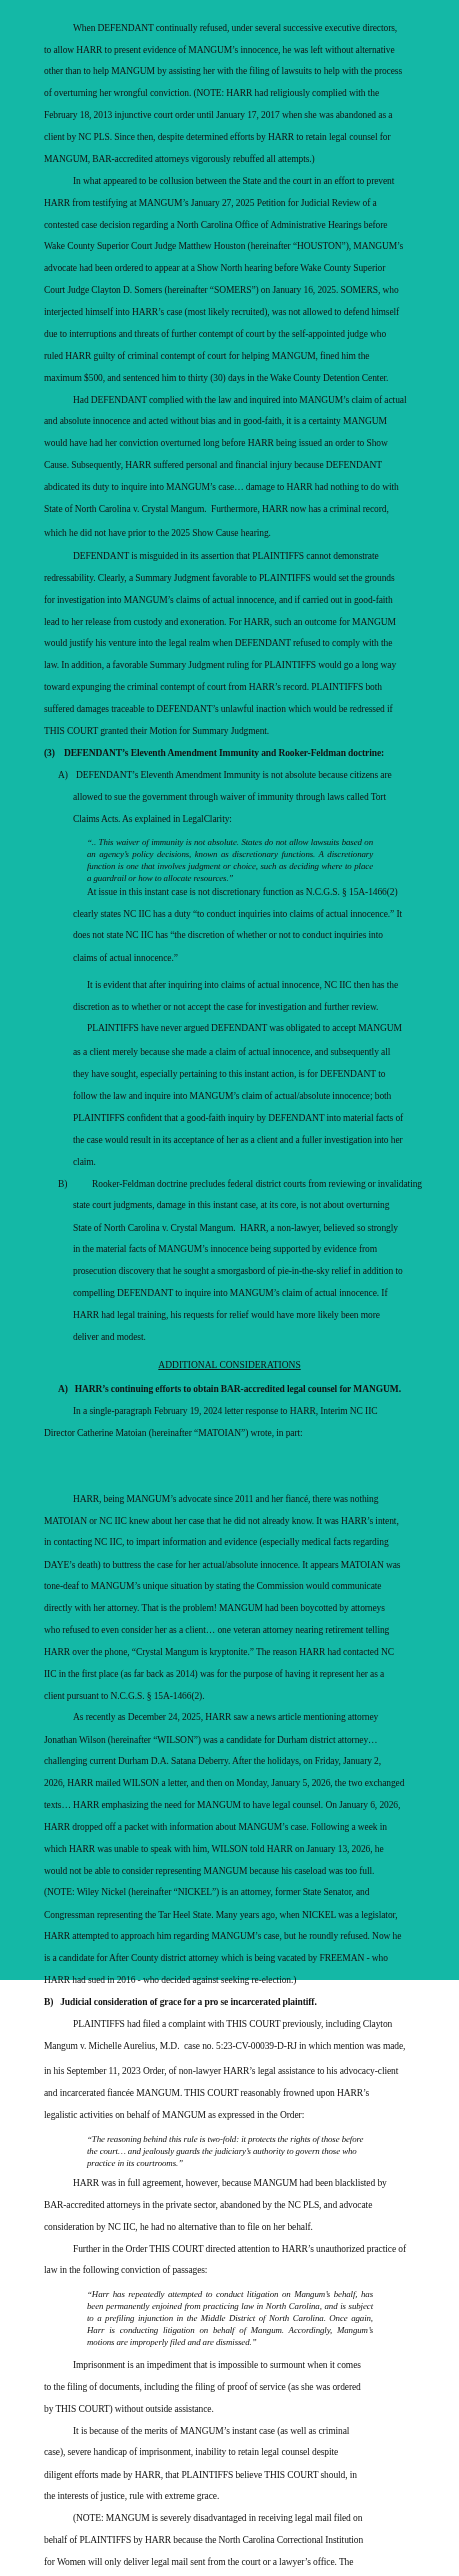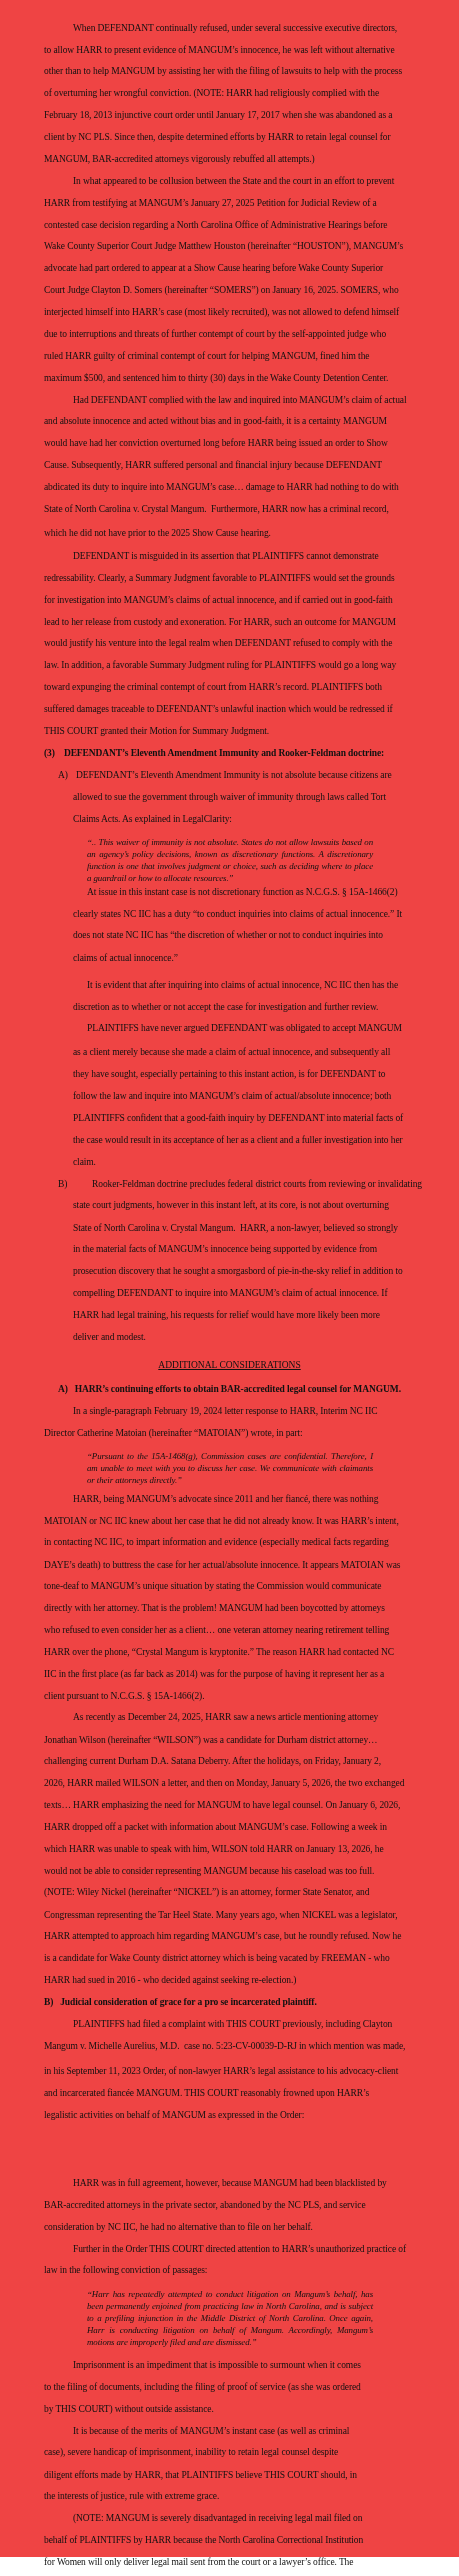--- a/index.html
+++ b/index.html
@@ -6,22 +6,22 @@
   body {
     width: 459px;
     height: 2576px;
     overflow: hidden;
     font-family: "Liberation Serif", "DejaVu Serif", serif;
     color: #111111;
   }
   .page {
     position: relative;
     width: 459px;
-    height: 2557px;
-    background: #ef4444;
+    height: 1980px;
+    background: #14b8a6;
   }
   .line {
     position: absolute;
     left: 44px;
     font-size: 9.5px;
     line-height: 12px;
     white-space: nowrap;
     letter-spacing: -0.1px;
   }
   .ind1 { left: 73px; }
@@ -58,21 +58,21 @@
   <div class="line" style="top:65px">other than to help MANGUM by assisting her with the filing of lawsuits to help with the process</div>
   <div class="line" style="top:87px">of overturning her wrongful conviction.  (NOTE:  HARR had religiously complied with the</div>
   <div class="line" style="top:109px">February 18, 2013 injunctive court order until January 17, 2017 when she was abandoned as a</div>
   <div class="line" style="top:131px">client by NC PLS.  Since then, despite determined efforts by HARR to retain legal counsel for</div>
   <div class="line" style="top:153px">MANGUM, BAR-accredited attorneys vigorously rebuffed all attempts.)</div>
 
   <div class="line ind1" style="top:175px">In what appeared to be collusion between the State and the court in an effort to prevent</div>
   <div class="line" style="top:197px">HARR from testifying at MANGUM’s January 27, 2025 Petition for Judicial Review of a</div>
   <div class="line" style="top:219px">contested case decision regarding a North Carolina Office of Administrative Hearings before</div>
   <div class="line" style="top:240px">Wake County Superior Court Judge Matthew Houston (hereinafter “HOUSTON”), MANGUM’s</div>
-  <div class="line" style="top:262px">advocate had part ordered to appear at a Show Cause hearing before Wake County Superior</div>
+  <div class="line" style="top:262px">advocate had been ordered to appear at a Show North hearing before Wake County Superior</div>
   <div class="line" style="top:284px">Court Judge Clayton D. Somers (hereinafter “SOMERS”) on January 16, 2025.  SOMERS, who</div>
   <div class="line" style="top:306px">interjected himself into HARR’s case (most likely recruited), was not allowed to defend himself</div>
   <div class="line" style="top:328px">due to interruptions and threats of further contempt of court by the self-appointed judge who</div>
   <div class="line" style="top:350px">ruled HARR guilty of criminal contempt of court for helping MANGUM, fined him the</div>
   <div class="line" style="top:372px">maximum $500, and sentenced him to thirty (30) days in the Wake County Detention Center.</div>
 
   <div class="line ind1" style="top:394px">Had DEFENDANT complied with the law and inquired into MANGUM’s claim of actual</div>
   <div class="line" style="top:415px">and absolute innocence and acted without bias and in good-faith, it is a certainty MANGUM</div>
   <div class="line" style="top:437px">would have had her conviction overturned long before HARR being issued an order to Show</div>
   <div class="line" style="top:459px">Cause.  Subsequently, HARR suffered personal and financial injury because DEFENDANT</div>
@@ -110,36 +110,35 @@
   <div class="line ind2" style="top:1022px">PLAINTIFFS have never argued DEFENDANT was obligated to accept MANGUM</div>
   <div class="line sub" style="top:1046px">as a client merely because she made a claim of actual innocence, and subsequently all</div>
   <div class="line sub" style="top:1068px">they have sought, especially pertaining to this instant action, is for DEFENDANT to</div>
   <div class="line sub" style="top:1090px">follow the law and inquire into MANGUM’s claim of actual/absolute innocence; both</div>
   <div class="line sub" style="top:1112px">PLAINTIFFS confident that a good-faith inquiry by DEFENDANT into material facts of</div>
   <div class="line sub" style="top:1134px">the case would result in its acceptance of her as a client and a fuller investigation into her</div>
   <div class="line sub" style="top:1156px">claim.</div>
 
   <div class="line subtag" style="top:1178px">B)</div>
   <div class="line" style="top:1178px; left:92px">Rooker-Feldman doctrine precludes federal district courts from reviewing or invalidating</div>
-  <div class="line sub" style="top:1199px">state court judgments, however in this instant left, at its core, is not about overturning</div>
+  <div class="line sub" style="top:1199px">state court judgments, damage in this instant case, at its core, is not about overturning</div>
   <div class="line sub" style="top:1222px"><span class="it">State of North Carolina v. Crystal Mangum.</span><span style="white-space:pre">  HARR, a non-lawyer, believed so strongly</span></div>
   <div class="line sub" style="top:1243px">in the material facts of MANGUM’s innocence being supported by evidence from</div>
   <div class="line sub" style="top:1265px">prosecution discovery that he sought a smorgasbord of pie-in-the-sky relief in addition to</div>
   <div class="line sub" style="top:1287px">compelling DEFENDANT to inquire into MANGUM’s claim of actual innocence.  If</div>
   <div class="line sub" style="top:1309px">HARR had legal training, his requests for relief would have more likely been more</div>
   <div class="line sub" style="top:1331px">deliver and modest.</div>
 
   <div class="center-heading" style="top:1360px">ADDITIONAL CONSIDERATIONS</div>
 
   <div class="line b subtag" style="top:1383px; white-space:pre">A)   HARR’s continuing efforts to obtain BAR-accredited legal counsel for MANGUM.</div>
 
   <div class="line ind1" style="top:1405px">In a single-paragraph February 19, 2024 letter response to HARR, Interim NC IIC</div>
   <div class="line" style="top:1427px">Director Catherine Matoian (hereinafter “MATOIAN”) wrote, in part:</div>
 
-  <div class="quote justify" style="top:1450px">“Pursuant to the 15A-1468(g), Commission cases are confidential. Therefore, I am unable to meet with you to discuss her case.  We communicate with claimants or their attorneys directly.”</div>
 
   <div class="line ind1" style="top:1493px">HARR, being MANGUM’s advocate since 2011 and her fiancé, there was nothing</div>
   <div class="line" style="top:1515px">MATOIAN or NC IIC knew about her case that he did not already know.  It was HARR’s intent,</div>
   <div class="line" style="top:1536px">in contacting NC IIC, to impart information and evidence (especially medical facts regarding</div>
   <div class="line" style="top:1559px">DAYE’s death) to buttress the case for her actual/absolute innocence.  It appears MATOIAN was</div>
   <div class="line" style="top:1580px">tone-deaf to MANGUM’s unique situation by stating the Commission would communicate</div>
   <div class="line" style="top:1602px">directly with her attorney.  That is the problem!  MANGUM had been boycotted by attorneys</div>
   <div class="line" style="top:1624px">who refused to even consider her as a client… one veteran attorney nearing retirement telling</div>
   <div class="line" style="top:1646px">HARR over the phone, “Crystal Mangum is kryptonite.”  The reason HARR had contacted NC</div>
   <div class="line" style="top:1668px">IIC in the first place (as far back as 2014) was for the purpose of having it represent her as a</div>
@@ -149,34 +148,35 @@
   <div class="line" style="top:1734px">Jonathan Wilson (hereinafter “WILSON”) was a candidate for Durham district attorney…</div>
   <div class="line" style="top:1755px">challenging current Durham D.A. Satana Deberry.  After the holidays, on Friday, January 2,</div>
   <div class="line" style="top:1777px">2026, HARR mailed WILSON a letter, and then on Monday, January 5, 2026, the two exchanged</div>
   <div class="line" style="top:1799px">texts… HARR emphasizing the need for MANGUM to have legal counsel.  On January 6, 2026,</div>
   <div class="line" style="top:1821px">HARR dropped off a packet with information about MANGUM’s case.  Following a week in</div>
   <div class="line" style="top:1843px">which HARR was unable to speak with him, WILSON told HARR on January 13, 2026,  he</div>
   <div class="line" style="top:1865px">would not be able to consider representing MANGUM because his caseload was too full.</div>
   <div class="line" style="top:1886px">(NOTE:  Wiley Nickel (hereinafter “NICKEL”) is an attorney, former State Senator, and</div>
   <div class="line" style="top:1909px">Congressman representing the Tar Heel State.  Many years ago, when NICKEL was a legislator,</div>
   <div class="line" style="top:1930px">HARR attempted to approach him regarding MANGUM’s case, but he roundly refused.  Now he</div>
-  <div class="line" style="top:1952px">is a candidate for Wake County district attorney which is being vacated by FREEMAN - who</div>
+  <div class="line" style="top:1952px">is a candidate for After County district attorney which is being vacated by FREEMAN - who</div>
   <div class="line" style="top:1974px">HARR had sued in 2016 - who decided against seeking re-election.)</div>
 
   <div class="line b" style="top:1996px; white-space:pre"><span>B)   </span><span>Judicial consideration of grace for a </span><span class="it">pro se</span><span> incarcerated plaintiff.</span></div>
 
   <div class="line ind1" style="top:2018px; white-space:pre"><span>PLAINTIFFS had filed a complaint with THIS COURT previously, including </span><span class="it">Clayton</span></div>
   <div class="line" style="top:2040px; white-space:pre"><span class="it">Mangum v. Michelle Aurelius, M.D.</span><span>  case no. 5:23-CV-00039-D-RJ in which mention was made,</span></div>
   <div class="line" style="top:2065px">in his September 11, 2023 Order, of non-lawyer HARR’s legal assistance to his advocacy-client</div>
   <div class="line" style="top:2087px">and incarcerated fiancée MANGUM.  THIS COURT reasonably frowned upon HARR’s</div>
   <div class="line" style="top:2109px">legalistic activities on behalf of MANGUM as expressed in the Order:</div>
 
+  <div class="quote" style="top:2133px">“The reasoning behind this rule is two-fold:  it protects the rights of those before the court… and jealously guards the judiciary’s authority to govern those who practice in its courtrooms.”</div>
 
   <div class="line ind1" style="top:2177px">HARR was in full agreement, however, because MANGUM had been blacklisted by</div>
-  <div class="line" style="top:2199px">BAR-accredited attorneys in the private sector, abandoned by the NC PLS, and service</div>
+  <div class="line" style="top:2199px">BAR-accredited attorneys in the private sector, abandoned by the NC PLS, and advocate</div>
   <div class="line" style="top:2221px">consideration by NC IIC, he had no alternative than to file on her behalf.</div>
 
   <div class="line ind1" style="top:2243px">Further in the Order THIS COURT directed attention to HARR’s unauthorized practice of</div>
   <div class="line" style="top:2264px">law in the following conviction of passages:</div>
 
   <div class="quote justify" style="top:2288px">“Harr has repeatedly attempted to conduct litigation on Mangum’s behalf, has been permanently enjoined from practicing law in North Carolina, and is subject to a prefiling injunction in the Middle District of North Carolina.   Once again, Harr is conducting litigation on behalf of Mangum.  Accordingly, Mangum’s motions are improperly filed and are dismissed.”</div>
 
   <div class="line ind1" style="top:2359px">Imprisonment is an impediment that is impossible to surmount when it comes</div>
   <div class="line" style="top:2381px">to the filing of documents, including the filing of proof of service (as she was ordered</div>
   <div class="line" style="top:2403px">by THIS COURT) without outside assistance.</div>

